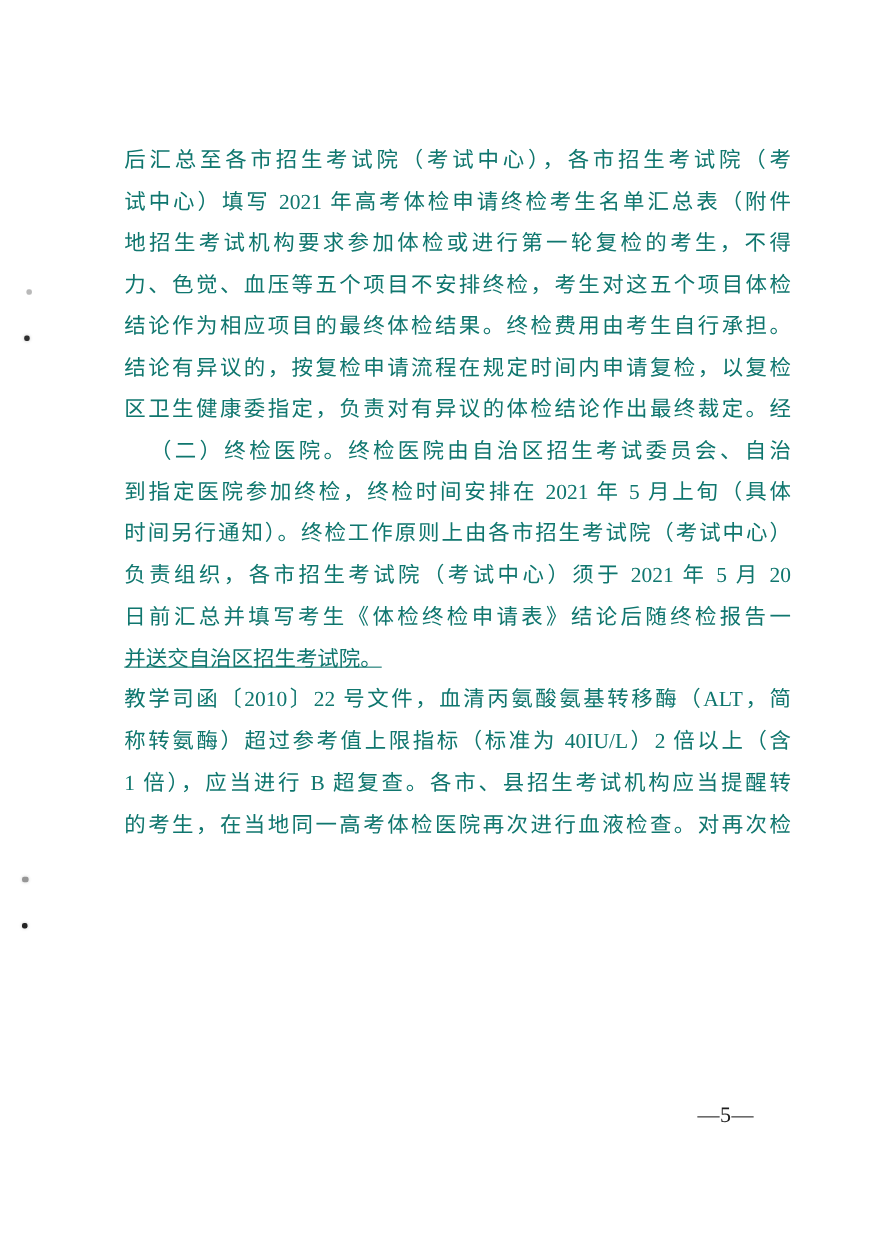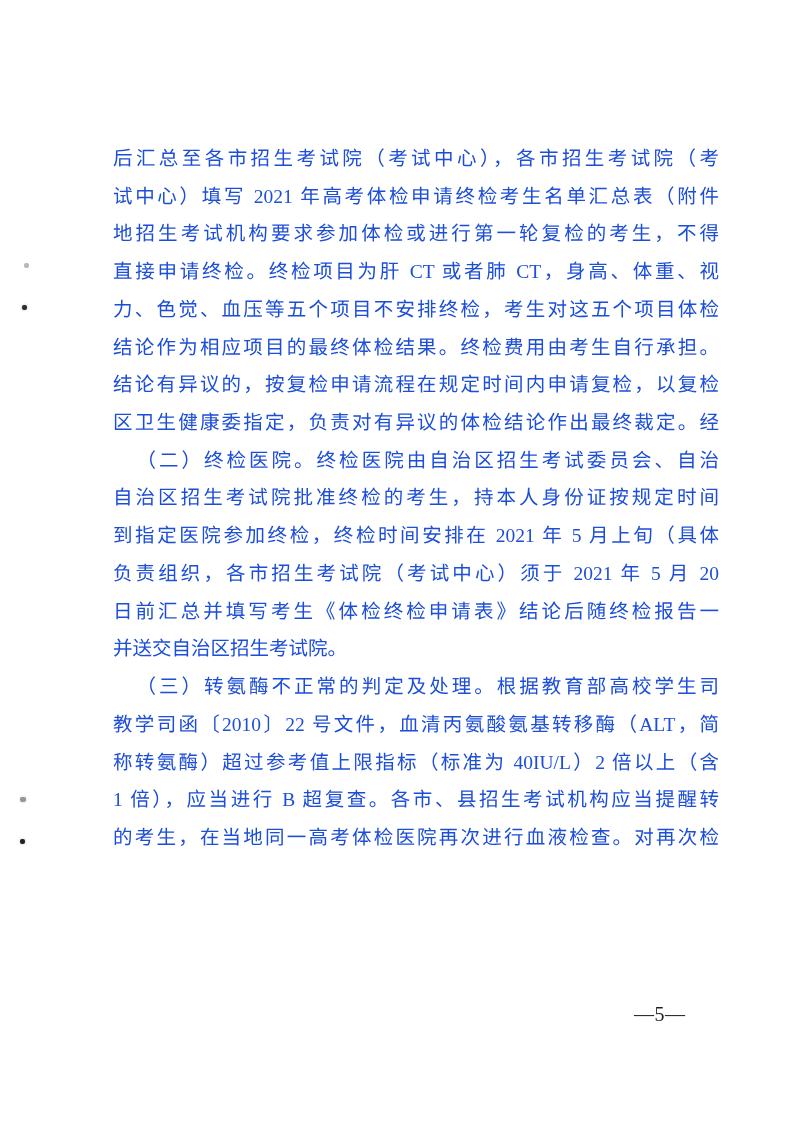--- a/index.html
+++ b/index.html
@@ -16,41 +16,42 @@
     font-family: "Liberation Serif", "DejaVu Serif", serif;
   }
   .page {
     position: absolute;
     inset: 0;
     background: #ffffff;
   }
   .text-block {
     position: absolute;
     left: 113px;
-    top: 140px;
+    top: 128px;
     width: 606px;
-    color: #1d4ed8;
+    color: #0f766e;
   }
   .line {
     font-size: 19.5px;
     height: 37.72px;
     line-height: 37.72px;
     white-space: normal;
     text-align: justify;
     text-align-last: justify;
     letter-spacing: 0;
     
     -webkit-font-smoothing: antialiased;
   }
   .line.indent {
     text-indent: 1.2em;
   }
   .line.no-justify {
     text-align: left;
     text-align-last: left;
+    text-decoration: underline;
   }
   .page-number {
     position: absolute;
     top: 1002px;
     left: 634px;
     font-size: 20px;
     line-height: 24px;
     color: #1d1d1d;
     letter-spacing: 0.5px;
     white-space: nowrap;
@@ -71,32 +72,30 @@
 
   <span class="speck speck-1"></span>
   <span class="speck speck-2"></span>
   <span class="speck speck-3"></span>
   <span class="speck speck-4"></span>
 
   <main class="text-block">
       <div class="line">后汇总至各市招生考试院（考试中心），各市招生考试院（考</div>
       <div class="line">试中心）填写 2021 年高考体检申请终检考生名单汇总表（附件</div>
       <div class="line">地招生考试机构要求参加体检或进行第一轮复检的考生，不得</div>
-      <div class="line">直接申请终检。终检项目为肝 CT 或者肺 CT，身高、体重、视</div>
       <div class="line">力、色觉、血压等五个项目不安排终检，考生对这五个项目体检</div>
       <div class="line">结论作为相应项目的最终体检结果。终检费用由考生自行承担。</div>
       <div class="line">结论有异议的，按复检申请流程在规定时间内申请复检，以复检</div>
       <div class="line">区卫生健康委指定，负责对有异议的体检结论作出最终裁定。经</div>
       <div class="line indent">（二）终检医院。终检医院由自治区招生考试委员会、自治</div>
-      <div class="line">自治区招生考试院批准终检的考生，持本人身份证按规定时间</div>
       <div class="line">到指定医院参加终检，终检时间安排在 2021 年 5 月上旬（具体</div>
+      <div class="line">时间另行通知）。终检工作原则上由各市招生考试院（考试中心）</div>
       <div class="line">负责组织，各市招生考试院（考试中心）须于 2021 年 5 月 20</div>
       <div class="line">日前汇总并填写考生《体检终检申请表》结论后随终检报告一</div>
       <div class="line no-justify">并送交自治区招生考试院。</div>
-      <div class="line indent">（三）转氨酶不正常的判定及处理。根据教育部高校学生司</div>
       <div class="line">教学司函〔2010〕22 号文件，血清丙氨酸氨基转移酶（ALT，简</div>
       <div class="line">称转氨酶）超过参考值上限指标（标准为 40IU/L）2 倍以上（含</div>
       <div class="line">1 倍），应当进行 B 超复查。各市、县招生考试机构应当提醒转</div>
       <div class="line">的考生，在当地同一高考体检医院再次进行血液检查。对再次检</div>
     </main>
 
   <div class="page-number">—5—</div>
 
 </div>
 

